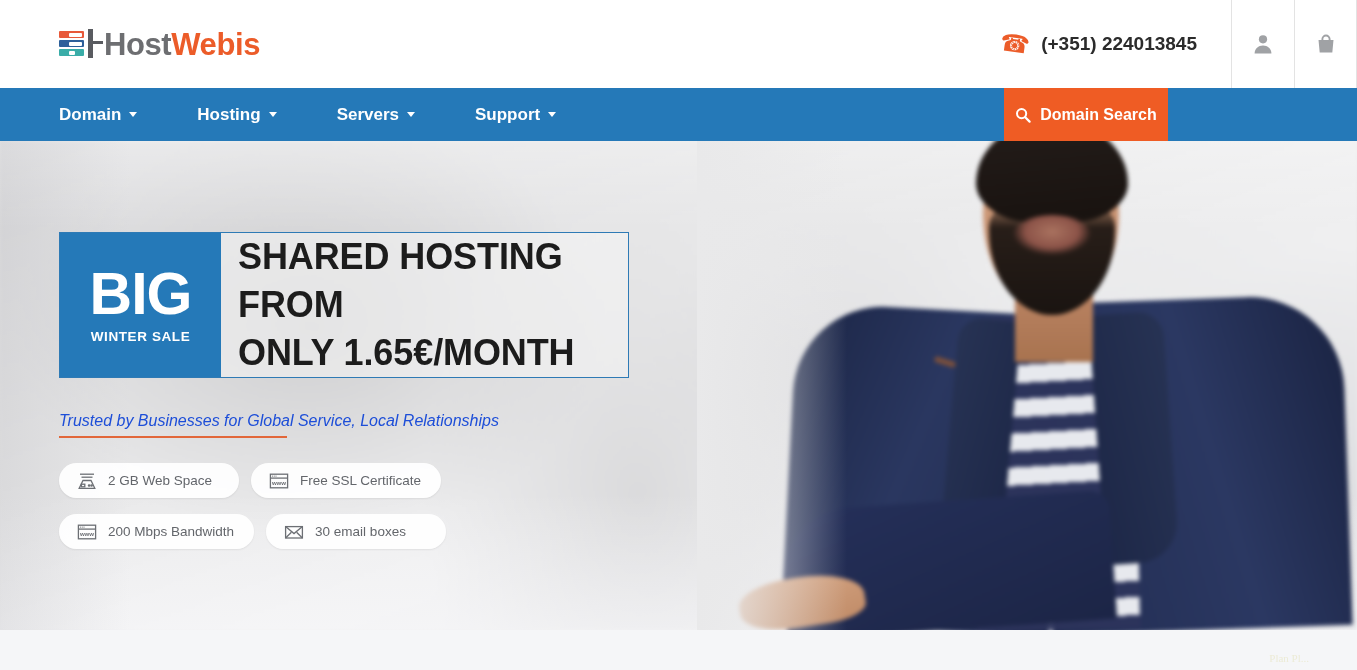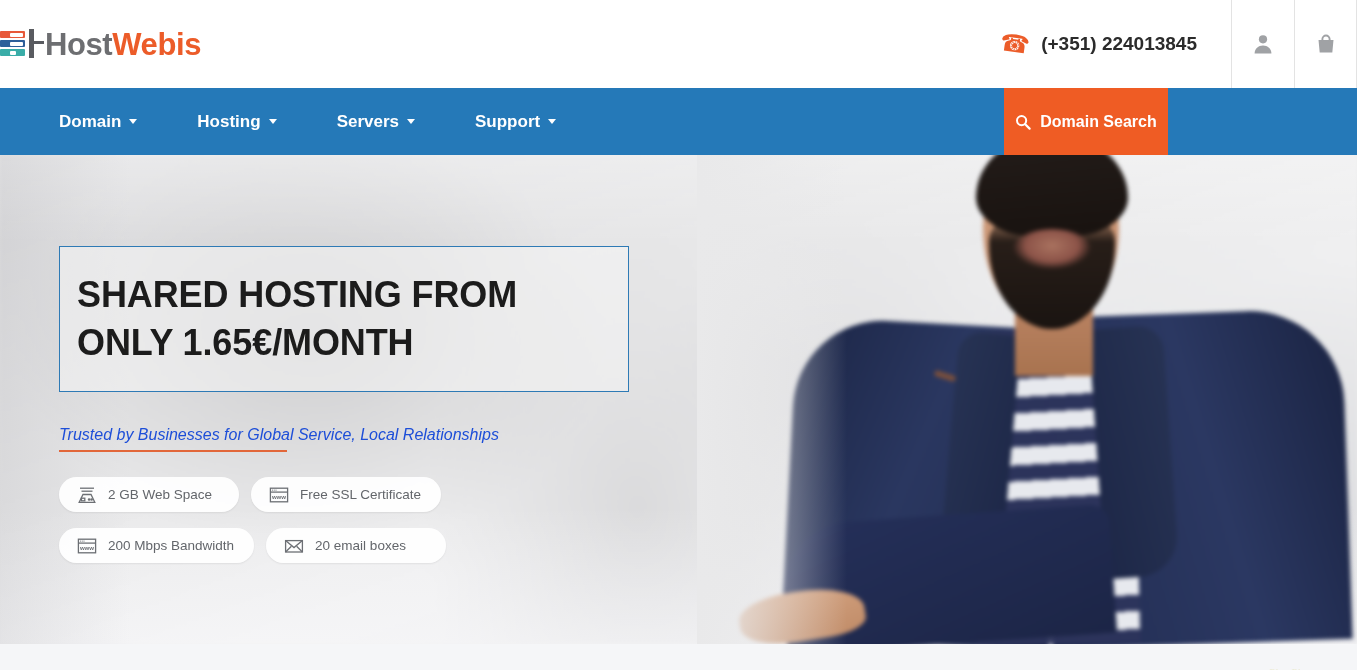--- a/index.html
+++ b/index.html
@@ -13,20 +13,21 @@
   
   .topbar {
     position: relative;
     height: 88px;
     background: #ffffff;
     display: flex;
     align-items: stretch;
   }
   .logo-wrap {
     display: flex; align-items: center;
+    padding-left: 59px;
     flex: 0 0 auto;
   }
   .logo-mark {
     width: 36px; height: 30px;
     position: relative;
     margin-right: 9px;
     flex: 0 0 auto;
   }
   .logo-bar {
     position: absolute; left: 0; width: 25px; height: 7px;
@@ -119,21 +120,21 @@
     width: 63px;
     display: flex; align-items: center; justify-content: center;
     border-left: 1px solid #e3e3e3;
     flex: 0 0 auto;
   }
   .icon-cell:last-child { border-right: 1px solid #e3e3e3; }
   .gly { fill: #a0a2a5; }
 
   
   .nav {
-    height: 67px; background: #2579b8;
+    height: 53px; background: #2579b8;
     display: flex; align-items: stretch;
     position: relative;
     justify-content: center;
   }
   .nav-items {
     display: flex; align-items: center;
     padding-left: 59px; gap: 0;
   }
   .nav-item {
     display: flex; align-items: center; gap: 8px;
@@ -438,20 +439,24 @@
       <div class="p-beard2"></div>
       <div class="p-arm"></div>
       <div class="p-hand"></div>
     </div>
     <div class="person-fade"></div>
   </div>
 
   <div class="hero-content">
 
     <div class="promo">
+      <div class="promo-left">
+        <div class="promo-big">BIG</div>
+        <div class="promo-sub">WINTER SALE</div>
+      </div>
       <div class="promo-right">
         <div class="promo-head">
           <div>SHARED HOSTING FROM</div>
           <div>ONLY 1.65€/MONTH</div>
         </div>
       </div>
     </div>
 
     <div class="tagline-wrap">
       <div class="tagline">Trusted by Businesses for Global Service, Local Relationships</div>
@@ -500,21 +505,21 @@
           <span>200 Mbps Bandwidth</span>
         </div>
 
         <div class="badge">
           <svg width="22" height="20" viewBox="0 0 22 20">
             <rect class="bico" x="2.6" y="4.6" width="16.8" height="11.4"></rect>
             <path class="bico" d="M2.6 4.6 11 11.6l8.4-7"></path>
             <path class="bico" d="M2.6 16 8.4 10.2"></path>
             <path class="bico" d="M19.4 16 13.6 10.2"></path>
           </svg>
-          <span>20 email boxes</span>
+          <span>30 email boxes</span>
         </div>
       </div>
     </div>
 
   </div>
 </div>
 
 <div class="belowfold">
   <div class="tinytext">Plan Pl...</div>
 </div>

